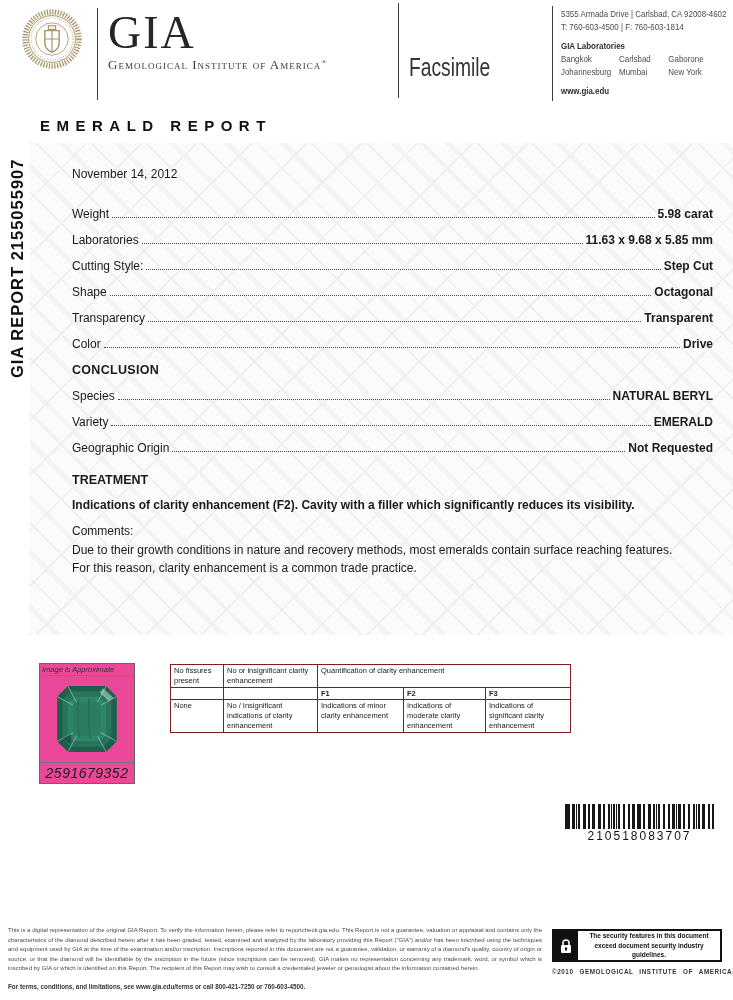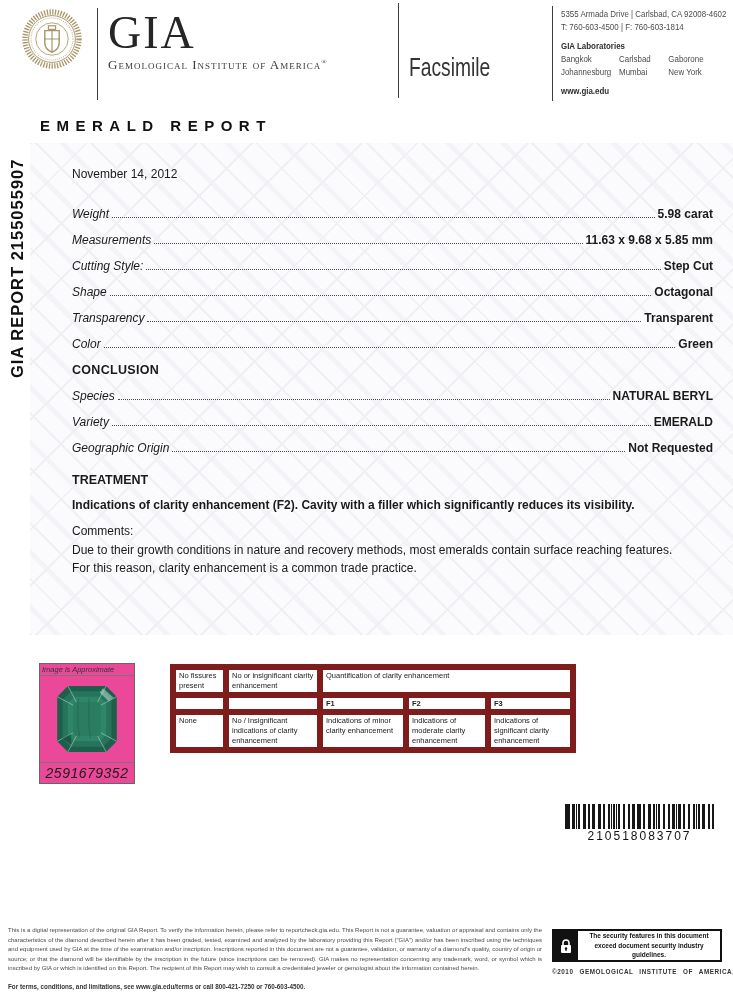--- a/index.html
+++ b/index.html
@@ -36,42 +36,42 @@
   .panel { left:30px; top:143px; width:703px; height:492px; background-color:#fbfbfd;
            background-image:
              repeating-linear-gradient(45deg,  #efeff4 0 2px, transparent 2px 39px),
              repeating-linear-gradient(135deg, #efeff4 0 2px, transparent 2px 39px),
              repeating-linear-gradient(45deg,  transparent 0 17px, #f4f4f8 17px 22px, transparent 22px 39px);
            }
   .panel-inner { padding:0 20px 0 42px; }
   .date-line { padding-top:24px; font-size:12px; }
   .rows { margin-top:14px; }
   .row { display:flex; align-items:flex-end; height:26px; font-size:12px; }
-  .row .lbl { white-space:nowrap;font-style:italic; }
+  .row .lbl { white-space:nowrap; }
   .row .leader { flex:1; border-bottom:1.5px dotted #4a4a4a; margin:0 3px 3px 3px; }
   .row .val { font-weight:bold; white-space:nowrap; }
   .sec-heading { display:flex; align-items:flex-end; height:26px; font-size:12.5px;
                  font-weight:bold; letter-spacing:.3px; }
   .treatment { margin-top:18px; }
   .treatment .h { font-size:12.5px; font-weight:bold; }
   .treatment .t { font-size:12px; font-weight:bold; line-height:17px; margin-top:10px; }
   .comments { margin-top:8px; font-size:12px; line-height:18.5px; }
 
   
   .photo-box { left:39px; top:663px; width:96px; height:121px; border:1px solid #666;
                background:#ec4899; display:flex; flex-direction:column;font-style:italic; }
   .photo-cap { font-size:7.5px; color:#333; padding:1px 0 1px 2px; border-bottom:1px solid #777; }
   .photo-area { flex:1; display:flex; align-items:center; justify-content:center; }
   .photo-num { border-top:1px solid #777; height:21px; display:flex; align-items:center;
                justify-content:center; font-size:14px; letter-spacing:.5px; }
 
   
   .clarity { left:170px; top:664px; border-collapse:collapse; font-size:7.5px; line-height:1.3;
              color:#222; table-layout:fixed; width:400px; background:#fff; }
-  .clarity td { border:6px solid #7f1d1d; padding:1px 3px; vertical-align:top; }
+  .clarity td { border:1px solid #7f1d1d; padding:1px 3px; vertical-align:top; }
   .clarity .fcell { font-weight:bold; }
   .clarity .r2 td { height:11px; }
 
   
   .barcode { left:565px; top:804px; width:149px; height:25px; background-color:#fff;
              border-left:3px solid #161616; border-right:2px solid #161616;
              background-image:
                repeating-linear-gradient(90deg, #161616 0 2px, transparent 2px 5px),
                repeating-linear-gradient(90deg, #161616 0 1px, transparent 1px 8px),
                repeating-linear-gradient(90deg, transparent 0 4px, #161616 4px 5px, transparent 5px 13px); }
@@ -147,21 +147,21 @@
     <div class="panel-inner">
       <div class="date-line">November 14, 2012</div>
 
       <div class="rows">
         <div class="row">
           <span class="lbl">Weight</span>
           <span class="leader"></span>
           <span class="val">5.98 carat</span>
         </div>
         <div class="row">
-          <span class="lbl">Measurements</span>
+          <span class="lbl">Laboratories</span>
           <span class="leader"></span>
           <span class="val">11.63 x 9.68 x 5.85 mm</span>
         </div>
         <div class="row">
           <span class="lbl">Cutting Style:</span>
           <span class="leader"></span>
           <span class="val">Step Cut</span>
         </div>
         <div class="row">
           <span class="lbl">Shape</span>
@@ -169,21 +169,21 @@
           <span class="val">Octagonal</span>
         </div>
         <div class="row">
           <span class="lbl">Transparency</span>
           <span class="leader"></span>
           <span class="val">Transparent</span>
         </div>
         <div class="row">
           <span class="lbl">Color</span>
           <span class="leader"></span>
-          <span class="val">Green</span>
+          <span class="val">Drive</span>
         </div>
 
         <div class="sec-heading">CONCLUSION</div>
 
         <div class="row">
           <span class="lbl">Species</span>
           <span class="leader"></span>
           <span class="val">NATURAL BERYL</span>
         </div>
         <div class="row">

